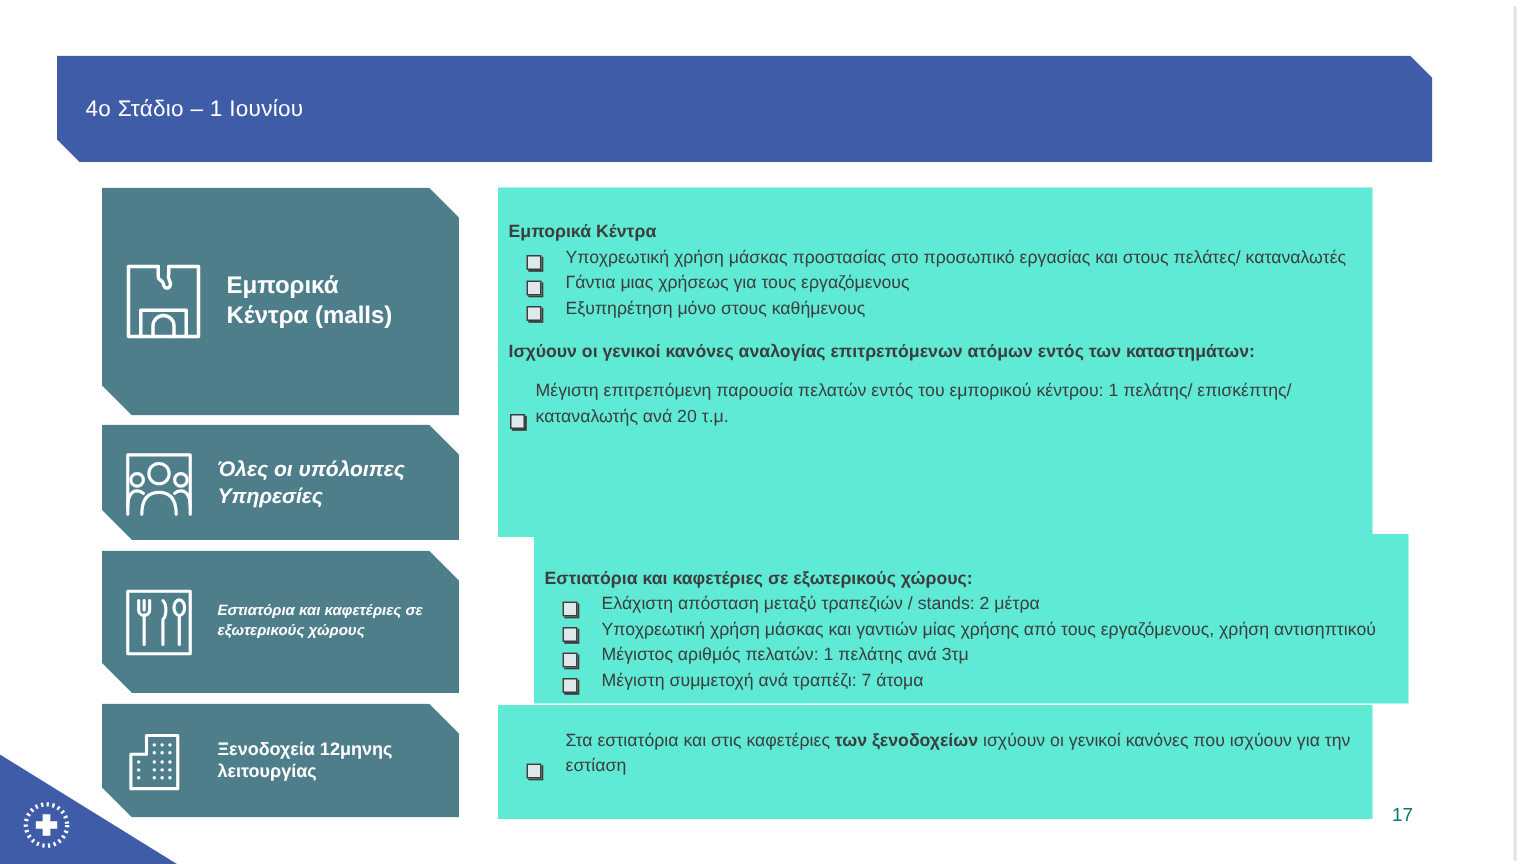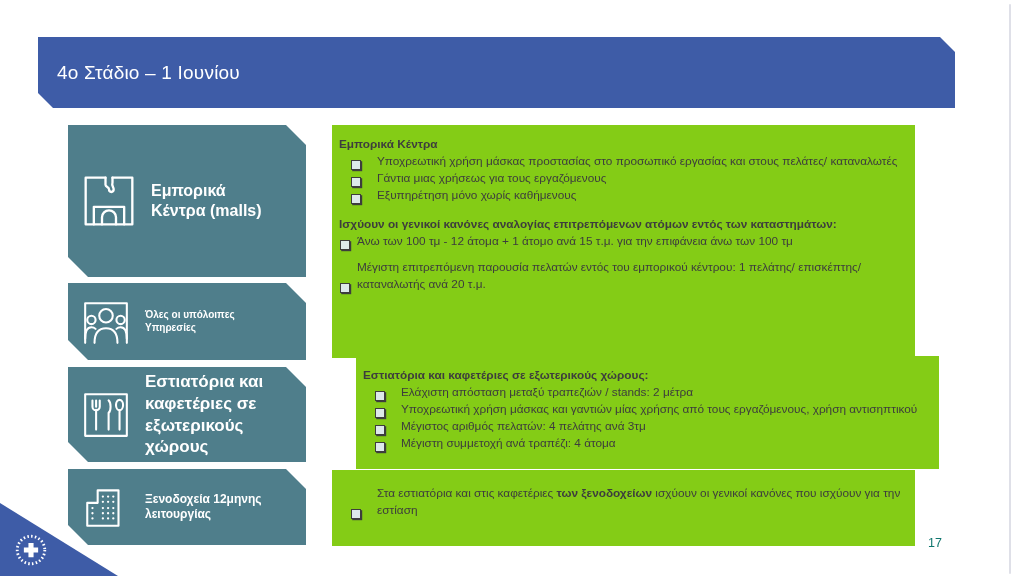--- a/index.html
+++ b/index.html
@@ -11,45 +11,45 @@
   
   .edge-line{position:absolute;top:4px;bottom:2px;right:13px;width:2px;
     background:#dfe0e8;border-radius:2px;}
 
   
   .banner{
     position:absolute;left:38px;top:37px;width:917px;height:71px;
     background:#3e5ca7;color:#ffffff;display:flex;align-items:center;
     clip-path:polygon(0 0, calc(100% - 15px) 0, 100% 15px, 100% 100%, 15px 100%, 0 calc(100% - 15px));
   }
-  .banner h1{margin:0 0 0 19px;font-size:19px;font-weight:400;letter-spacing:.2px;}
+  .banner h1{margin:0 0 0 19px;font-size:15px;font-weight:400;letter-spacing:.2px;}
 
   
   .cat-box{
     position:absolute;left:68px;width:238px;background:#4f7e8b;color:#ffffff;
     display:flex;align-items:center;
     clip-path:polygon(0 0, calc(100% - 20px) 0, 100% 20px, 100% 100%, 20px 100%, 0 calc(100% - 20px));
   }
   .cat-1{top:125px;height:152px;}
   .cat-2{top:283px;height:77px;}
   .cat-3{top:367px;height:95px;}
   .cat-4{top:469px;height:76px;}
   .cat-icon{flex:0 0 auto;margin-left:13px;display:flex;align-items:center;}
   .cat-icon svg{stroke:#ffffff;fill:none;stroke-width:2;stroke-linecap:round;stroke-linejoin:round;}
   .cat-label{font-weight:bold;line-height:1.28;margin-left:14px;}
   .cat-1 .cat-label{font-size:16px;width:126px;}
-  .cat-2 .cat-label{font-size:10px;width:140px;}
-  .cat-3 .cat-label{font-size:17px;width:140px;}
+  .cat-2 .cat-label{font-size:14px;width:140px;font-style:italic;}
+  .cat-3 .cat-label{font-size:10px;width:140px;font-style:italic;}
   .cat-4 .cat-label{font-size:12px;width:145px;}
 
   
   .panel{
-    position:absolute;left:332px;width:583px;background:#84cc16;color:#3d3d3d;
+    position:absolute;left:332px;width:583px;background:#5eead4;color:#3d3d3d;
     font-size:11.8px;line-height:17px;box-sizing:border-box;
-    padding:11px 10px 0 7px;
+    padding:21px 10px 0 7px;
   }
   .panel-1{top:125px;height:233px;}
   .panel-2{top:356px;height:113px;margin-left:24px;}
   .panel-3{top:470px;height:76px;padding-top:15px;}
   .ph{margin:0;font-weight:bold;}
   .li{display:flex;align-items:flex-end;}
   .bullet{
     flex:0 0 auto;width:8px;height:8px;margin-top:3.5px;
     border:1.4px solid #3d3d3d;background:#dde9ea;
     box-shadow:1.2px 1.2px 0 0 #3d3d3d;
@@ -152,52 +152,48 @@
     <div class="li tab">
         <span class="bullet"></span>
         <span>Υποχρεωτική  χρήση μάσκας προστασίας στο προσωπικό εργασίας και στους πελάτες/ καταναλωτές</span>
       </div>
     <div class="li tab">
         <span class="bullet"></span>
         <span>Γάντια μιας χρήσεως για τους εργαζόμενους</span>
       </div>
     <div class="li tab">
         <span class="bullet"></span>
-        <span>Εξυπηρέτηση μόνο χωρίς καθήμενους</span>
+        <span>Εξυπηρέτηση μόνο στους καθήμενους</span>
       </div>
     <div class="gap-a"></div>
     <p class="ph">Ισχύουν οι γενικοί κανόνες αναλογίας  επιτρεπόμενων  ατόμων εντός των καταστημάτων:</p>
-    <div class="li flush">
-        <span class="bullet"></span>
-        <span>Άνω των 100 τμ - 12 άτομα + 1 άτομο ανά 15 τ.μ. για την επιφάνεια άνω των 100 τμ</span>
-      </div>
     <div class="gap-b"></div>
     <div class="li flush">
         <span class="bullet"></span>
         <span>Μέγιστη επιτρεπόμενη παρουσία πελατών εντός του εμπορικού κέντρου: 1 πελάτης/ επισκέπτης/ καταναλωτής ανά 20 τ.μ.</span>
       </div>
   </section>
 
   <section class="panel panel-2">
     <p class="ph">Εστιατόρια και καφετέριες σε εξωτερικούς χώρους:</p>
     <div class="li tab">
         <span class="bullet"></span>
         <span>Ελάχιστη απόσταση  μεταξύ τραπεζιών / stands: 2 μέτρα</span>
       </div>
     <div class="li tab">
         <span class="bullet"></span>
         <span>Υποχρεωτική χρήση μάσκας και γαντιών μίας χρήσης από τους εργαζόμενους, χρήση αντισηπτικού</span>
       </div>
     <div class="li tab">
         <span class="bullet"></span>
-        <span>Μέγιστος αριθμός πελατών: 4 πελάτης ανά  3τμ</span>
-      </div>
-    <div class="li tab">
-        <span class="bullet"></span>
-        <span>Μέγιστη συμμετοχή ανά τραπέζι: 4 άτομα</span>
+        <span>Μέγιστος αριθμός πελατών: 1 πελάτης ανά  3τμ</span>
+      </div>
+    <div class="li tab">
+        <span class="bullet"></span>
+        <span>Μέγιστη συμμετοχή ανά τραπέζι: 7 άτομα</span>
       </div>
   </section>
 
   <section class="panel panel-3">
     <div class="li tab">
       <span class="bullet"></span>
       <span><span>Στα εστιατόρια και στις καφετέριες </span><b>των ξενοδοχείων</b><span> ισχύουν οι γενικοί κανόνες που ισχύουν για την εστίαση</span></span>
     </div>
   </section>
 

